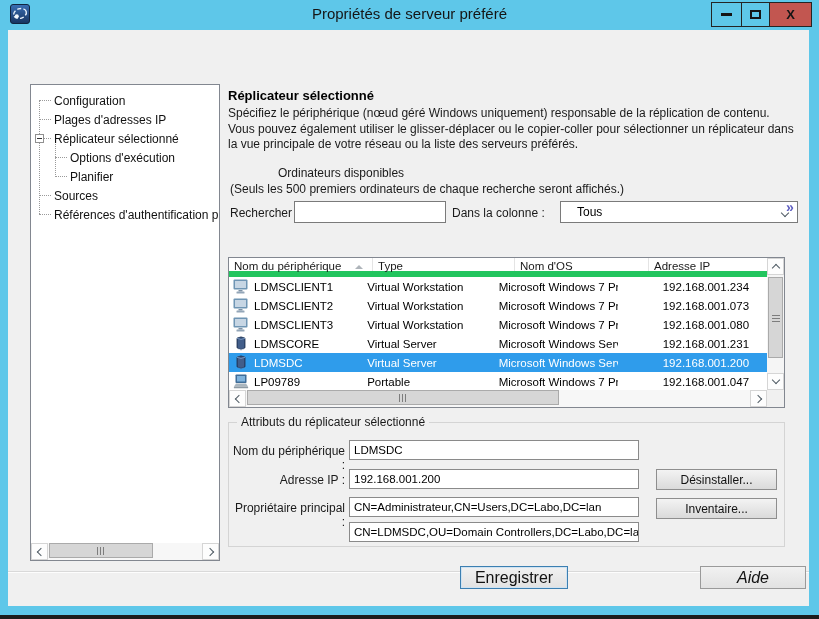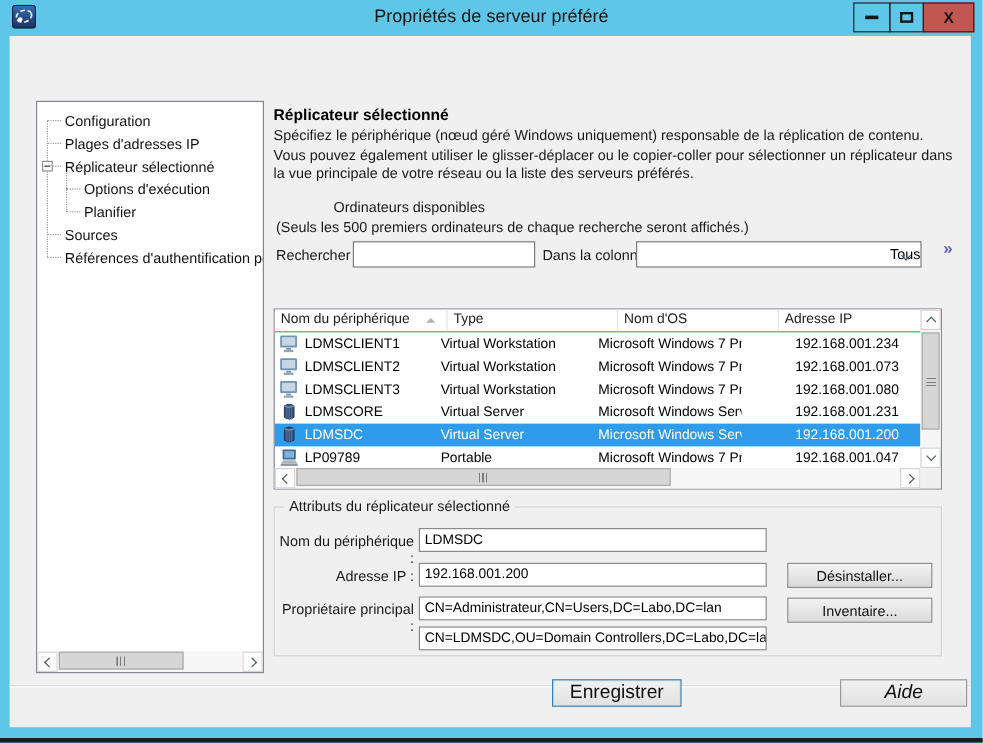--- a/index.html
+++ b/index.html
@@ -50,27 +50,27 @@
   .chv.down { transform:rotate(-45deg); margin-bottom:3px; }
 
   
   .heading { position:absolute; left:228px; top:88px; font-size:13px; font-weight:bold; color:#000; }
   .desc { position:absolute; left:228px; top:106px; width:570px; font-size:12px; line-height:15.5px; color:#1a1a1a; }
   .computers-label { position:absolute; left:230px; top:166px; font-size:12px; color:#1a1a1a;margin-left:48px; }
   .computers-note { position:absolute; left:230px; top:182px; font-size:12px; color:#1a1a1a; }
   .search-label { position:absolute; left:230px; top:206px; font-size:12px; color:#1a1a1a; }
   .search-input { position:absolute; left:294px; top:201px; width:152px; height:22px; border:1px solid #7a7a7a; background:#fff; font-size:12px; padding:0 4px; font-family:inherit; }
   .col-label { position:absolute; left:452px; top:206px; font-size:12px; color:#1a1a1a; }
-  .combo { position:absolute; left:530px; top:201px; width:238px; height:22px; border:1px solid #7a7a7a; background:#fff; font-size:12px; display:flex; align-items:center; padding-left:16px; color:#000;justify-content:flex-end; }
+  .combo { position:absolute; left:560px; top:201px; width:238px; height:22px; border:1px solid #7a7a7a; background:#fff; font-size:12px; display:flex; align-items:center; padding-left:16px; color:#000; }
   .combo .chv.down { position:absolute; right:9px; top:8px; }
   .more-chevrons { position:absolute; left:786px; top:199px; font-size:14px; font-weight:bold; color:#5f5fc0; }
 
   
   .dev-table { position:absolute; left:228px; top:257px; width:557px; height:151px; background:#fff; border:1px solid #828790; }
-  .thead { position:absolute; left:0; top:0; width:538px; height:19px; display:flex; border-bottom:1px solid #22c55e; background:#fff; }
+  .thead { position:absolute; left:0; top:0; width:538px; height:19px; display:flex; border-bottom:6px solid #22c55e; background:#fff; }
   .th { font-size:11.5px; color:#1a1a1a; padding:2px 0 0 5px; border-right:1px solid #e4e4e4; position:relative; }
   .th.c1 { width:144px; } .th.c2 { width:142px; } .th.c3 { width:134px; } .th.c4 { width:118px; border-right:none; }
   .sort-asc { position:absolute; right:9px; top:7px; width:0; height:0; border-left:4px solid transparent; border-right:4px solid transparent; border-bottom:4px solid #aeb4ba; }
   .tbody { position:absolute; left:0; top:19px; width:538px; }
   .trow { display:flex; height:19px; align-items:center; font-size:11.5px; color:#000; }
   .trow.selected { background:#2f9ceb; color:#fff; }
   .td { overflow:hidden; white-space:nowrap; }
   .td.c1 { width:144px; display:flex; align-items:center; padding-left:4px; }
   .td.c1 .dev-ic { flex:none; margin-right:5px; width:16px; height:15px; }
   .td.c2 { width:142px; padding-left:5px; }

